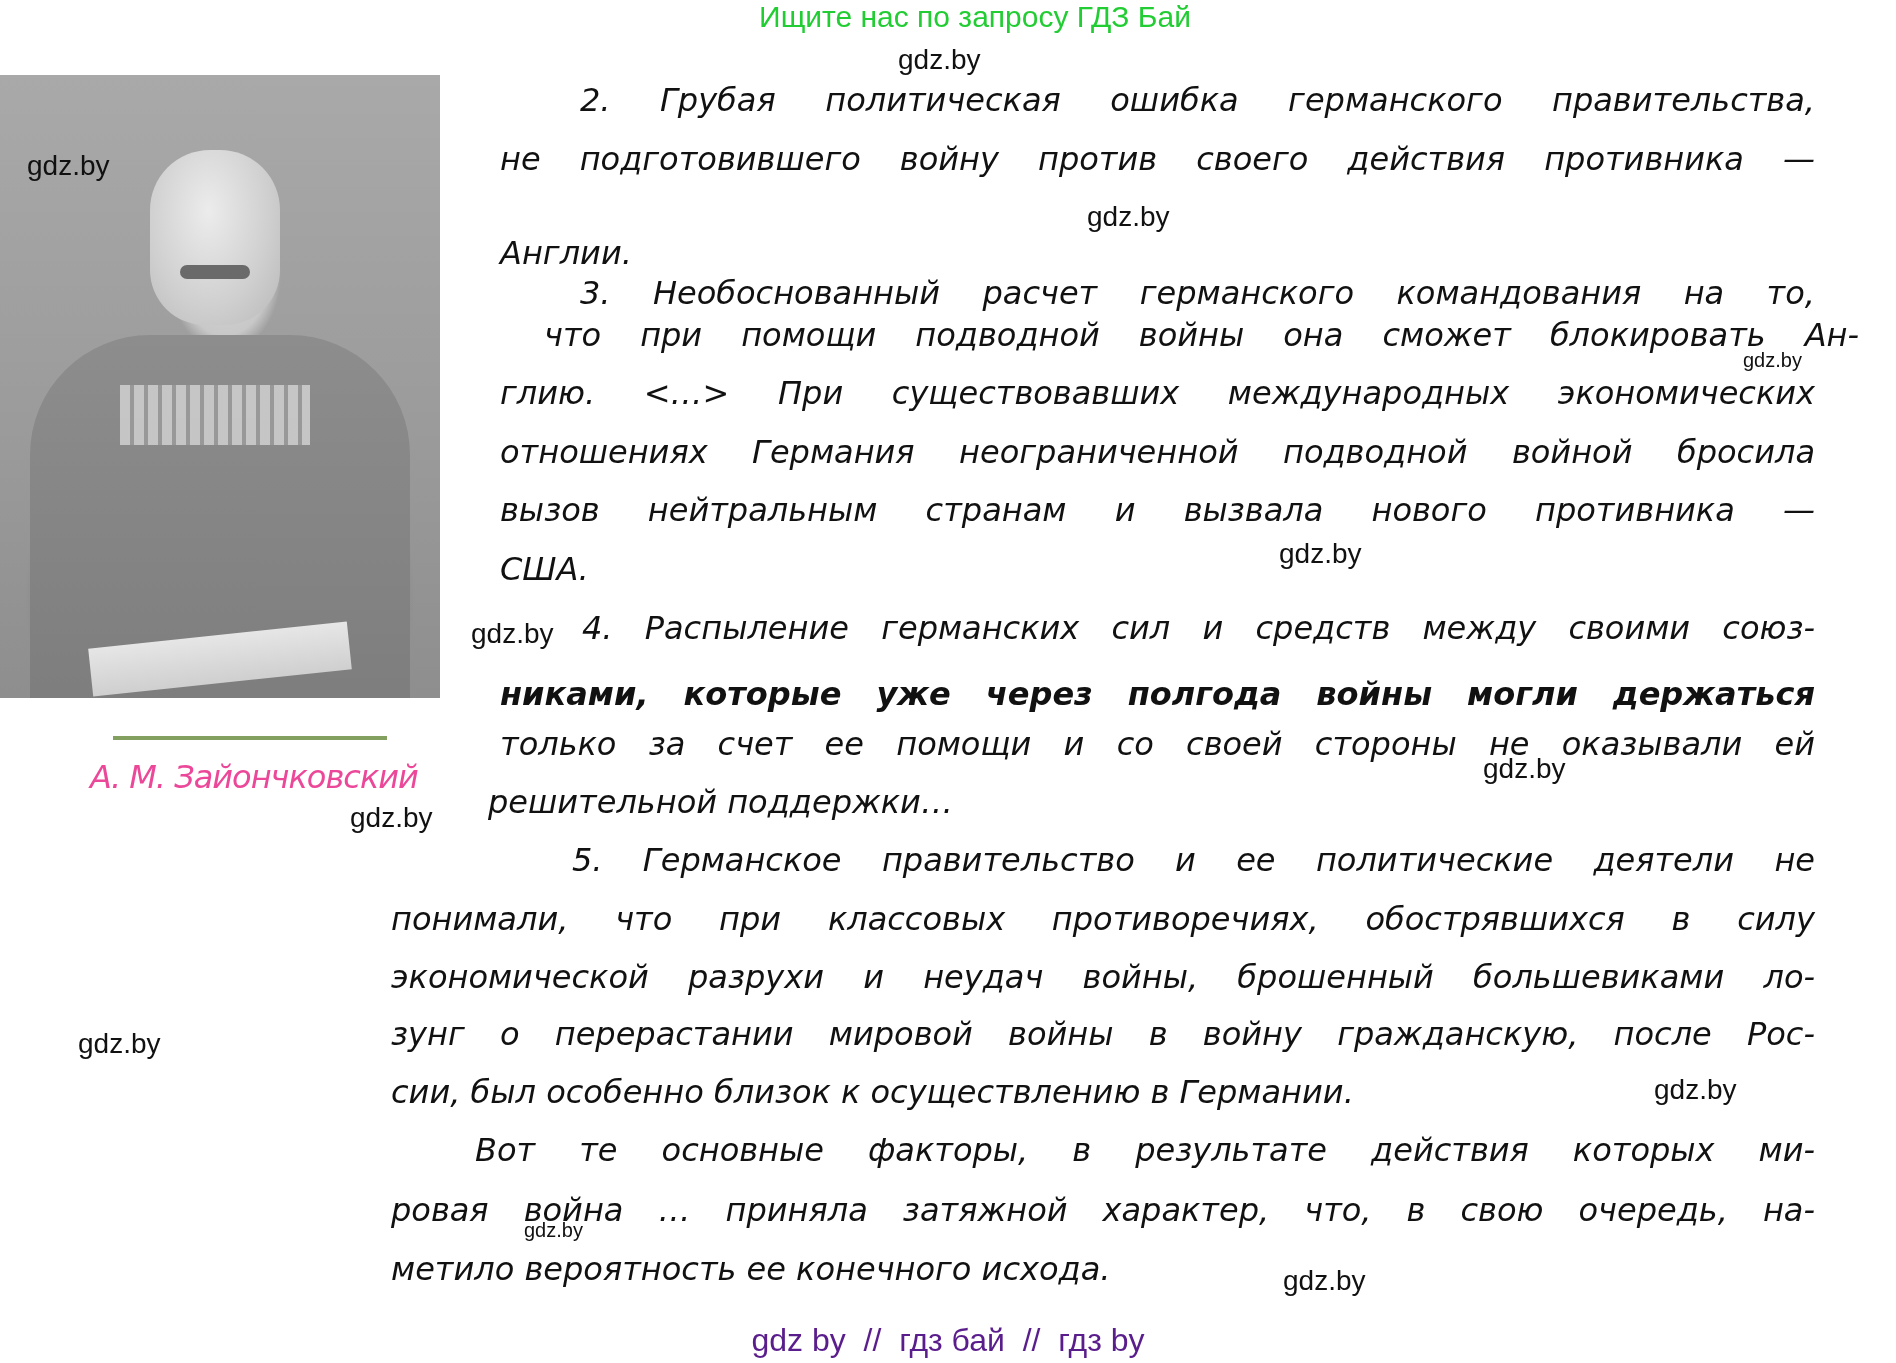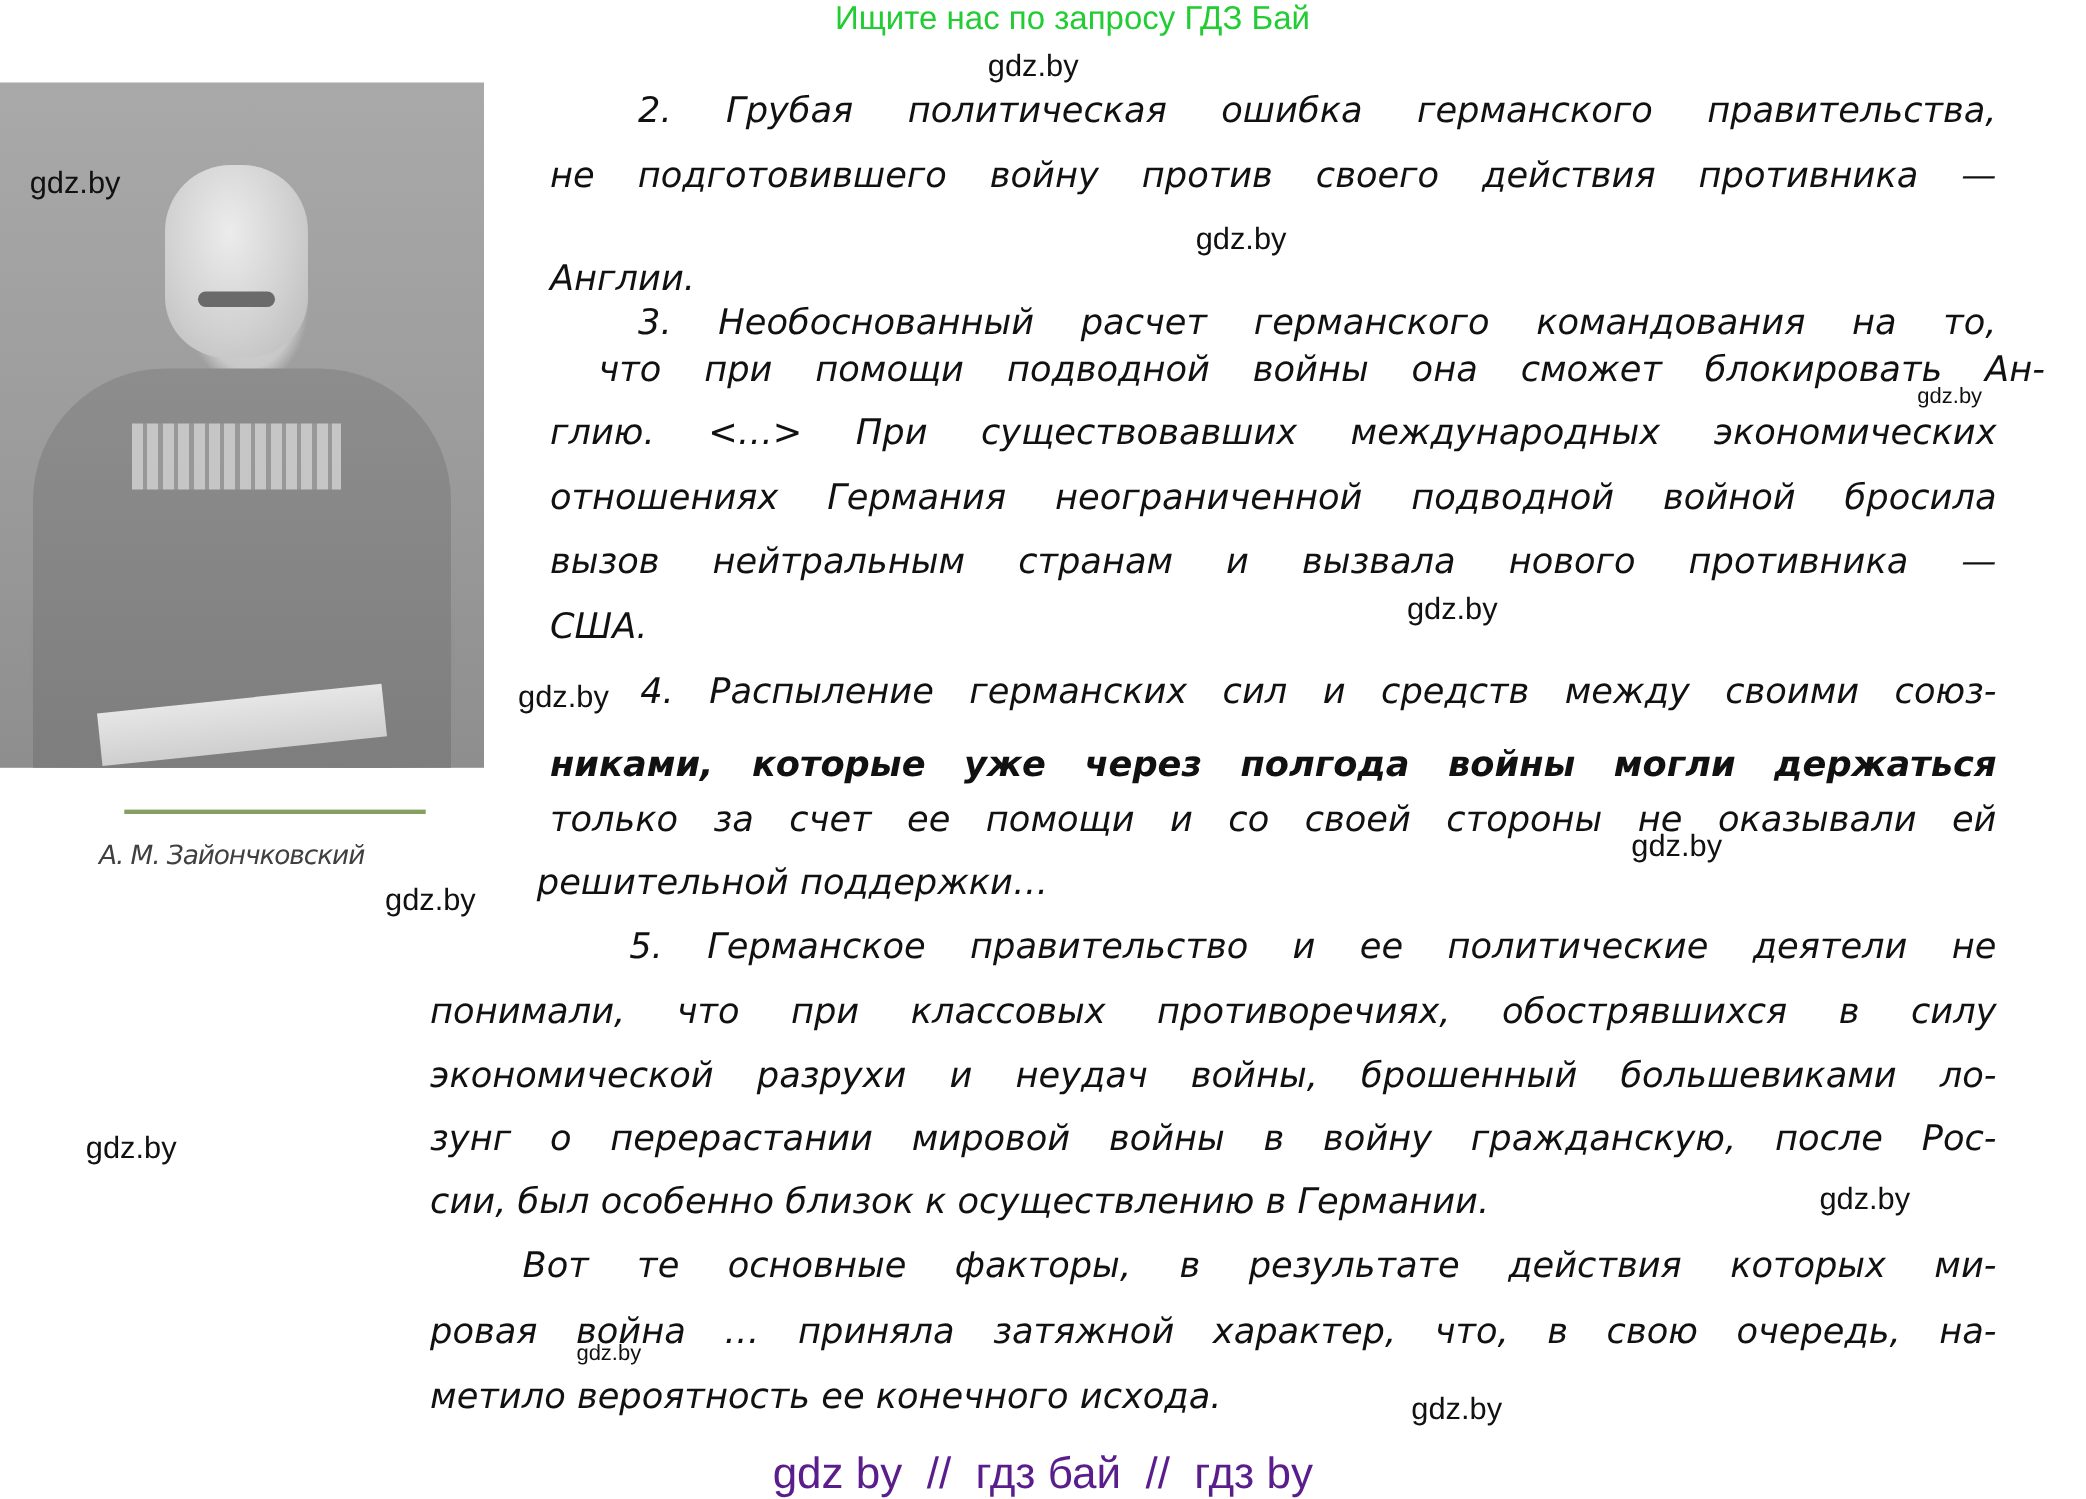--- a/index.html
+++ b/index.html
@@ -47,31 +47,31 @@
     .photo .medals {
       position: absolute; left: 120px; top: 310px; width: 190px; height: 60px;
       background: repeating-linear-gradient(90deg, #d0d0d0 0 10px, #9b9b9b 10px 14px);
       opacity: 0.85;
     }
     .rule {
       left: 113px; top: 736px; width: 274px; height: 4px; background: #84a060;
     }
     .caption {
       left: 90px; top: 757px;
-      font-family: "DejaVu Sans", sans-serif; font-style: italic; font-size: 24px;
-      line-height: 40px; color: #404040; letter-spacing: -1px;
+      font-family: "DejaVu Sans", sans-serif; font-style: italic; font-size: 32px;
+      line-height: 40px; color: #ec4899; letter-spacing: -1px;
     }
     .line {
       font-family: "DejaVu Sans", sans-serif; font-style: italic; font-size: 32px;
       line-height: 44px; color: #111111; height: 44px;
     }
     .line.j { text-align: justify; text-align-last: justify; white-space: normal; }
     .footer {
       left: 0; width: 1896px; top: 1322px; text-align: center;
-      font-family: "Liberation Sans", sans-serif; font-size: 40px; line-height: 36px;
+      font-family: "Liberation Sans", sans-serif; font-size: 32px; line-height: 36px;
       color: #5a1d8c;
     }
   </style>
 </head>
 <body>
 
 <div class="abs header">
   <span>Ищите нас по запросу ГДЗ Бай</span>
 </div>
 

